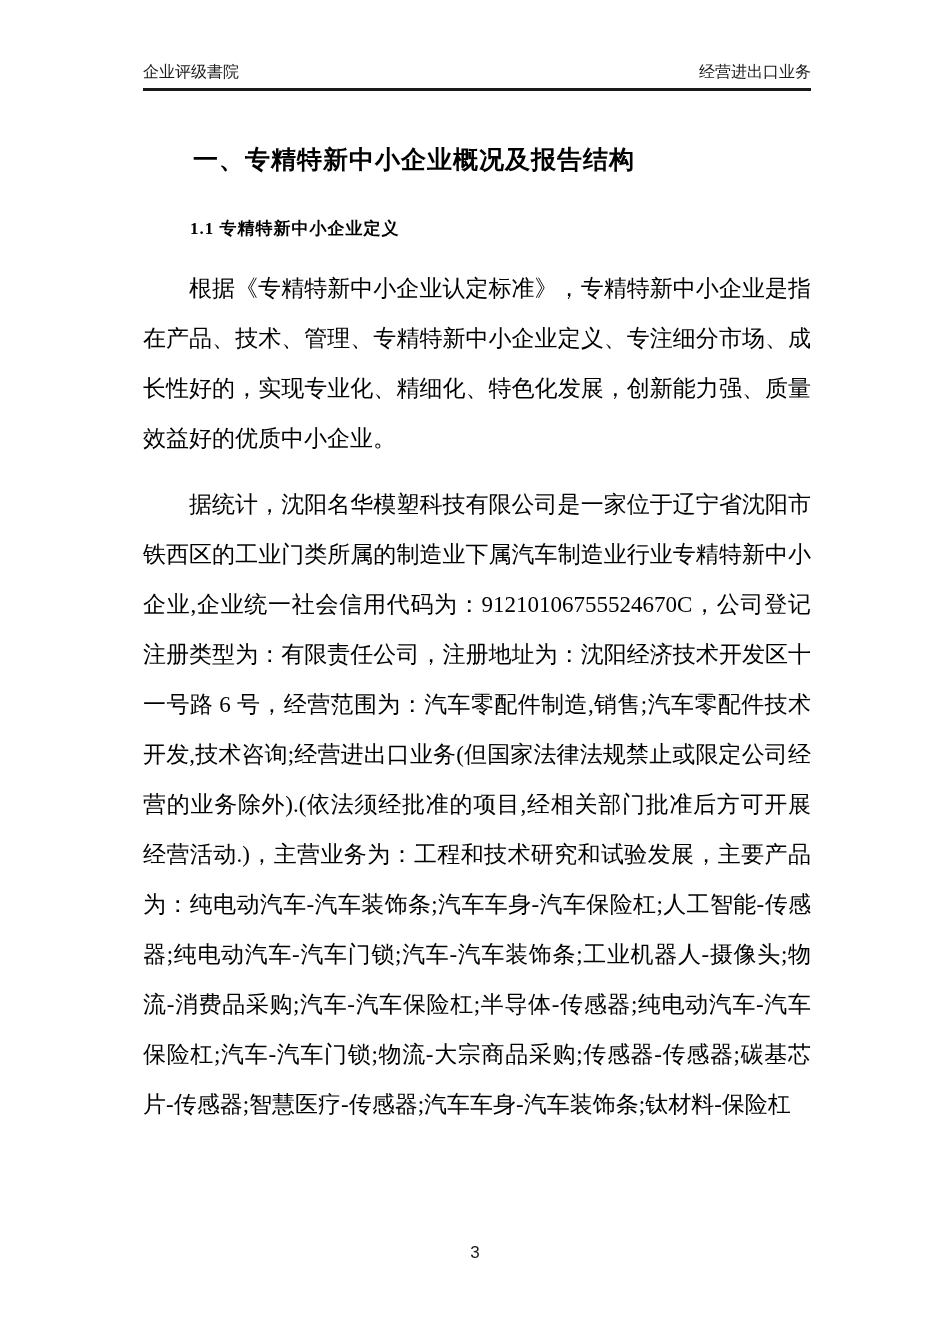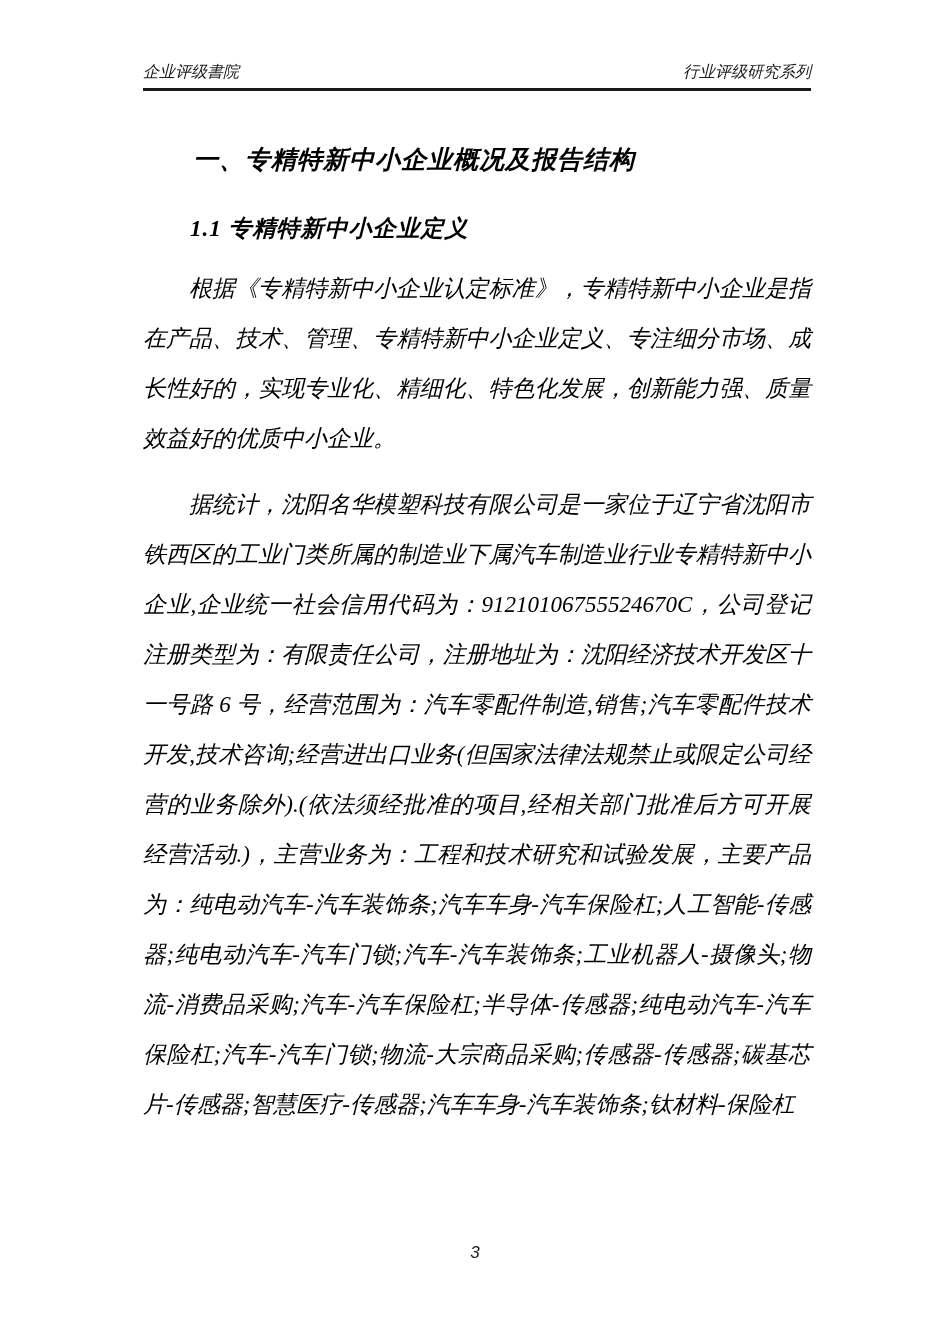--- a/index.html
+++ b/index.html
@@ -9,21 +9,20 @@
   }
   .page {
     position: relative;
     width: 950px;
     height: 1344px;
     background: #ffffff;
     color: #000000;
     font-family: "Liberation Serif", "DejaVu Serif", serif;
     overflow: hidden;
     box-sizing: border-box;
-    font-style: italic;
   }
   
   .page-header {
     display: flex;
     justify-content: space-between;
     align-items: flex-end;
     margin: 62px 139px 0 143px;
     padding-bottom: 7px;
     border-bottom: 3px solid #1a1a1a;
     font-family: "Liberation Sans", "DejaVu Sans", sans-serif;
@@ -39,21 +38,21 @@
     margin: 53px 0 0 0;
     padding-left: 50px;
     font-size: 25px;
     line-height: 32px;
     font-weight: bold;
     letter-spacing: 1px;
   }
   .section-heading {
     margin: 38px 0 0 0;
     padding-left: 47px;
-    font-size: 23px;
+    font-size: 17px;
     line-height: 30px;
     font-weight: bold;
     letter-spacing: 1px;
   }
   .section-heading.second {
     margin-top: 22px;
   }
   .doc-paragraph {
     margin: 20px 0 0 0;
     font-size: 23px;
@@ -80,21 +79,21 @@
     color: #1a1a1a;
   }
 </style>
 </head>
 <body>
 
 <div class="page">
 
   <header class="page-header">
     <span>企业评级書院</span>
-    <span>行业评级研究系列</span>
+    <span>经营进出口业务</span>
   </header>
 
   <main class="doc-body">
 
     <h1 class="chapter-title">一、专精特新中小企业概况及报告结构</h1>
 
     <section>
       <h2 class="section-heading">1.1 专精特新中小企业定义</h2>
       <p class="doc-paragraph">根据《专精特新中小企业认定标准》，专精特新中小企业是指在产品、技术、管理、专精特新中小企业定义、专注细分市场、成长性好的，实现专业化、精细化、特色化发展，创新能力强、质量效益好的优质中小企业。</p>
     </section>

